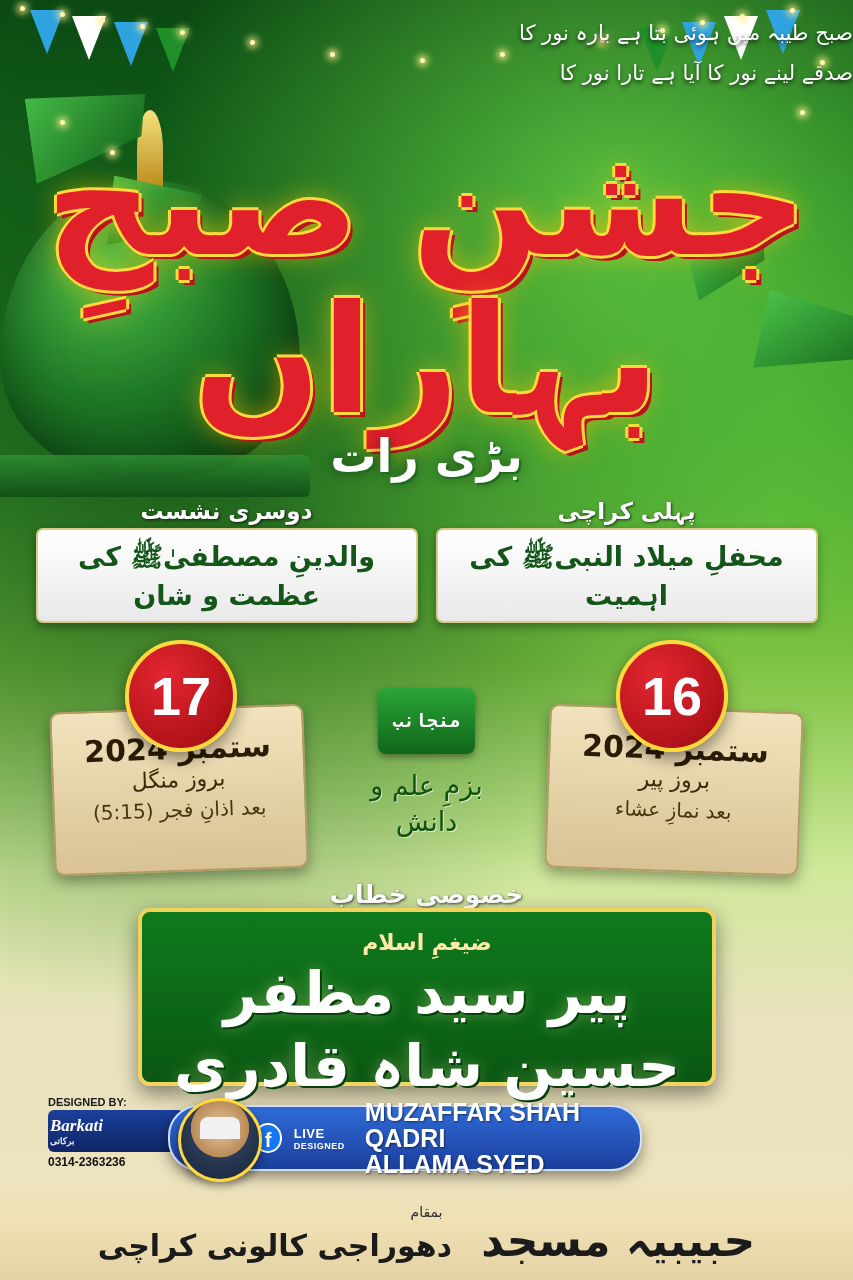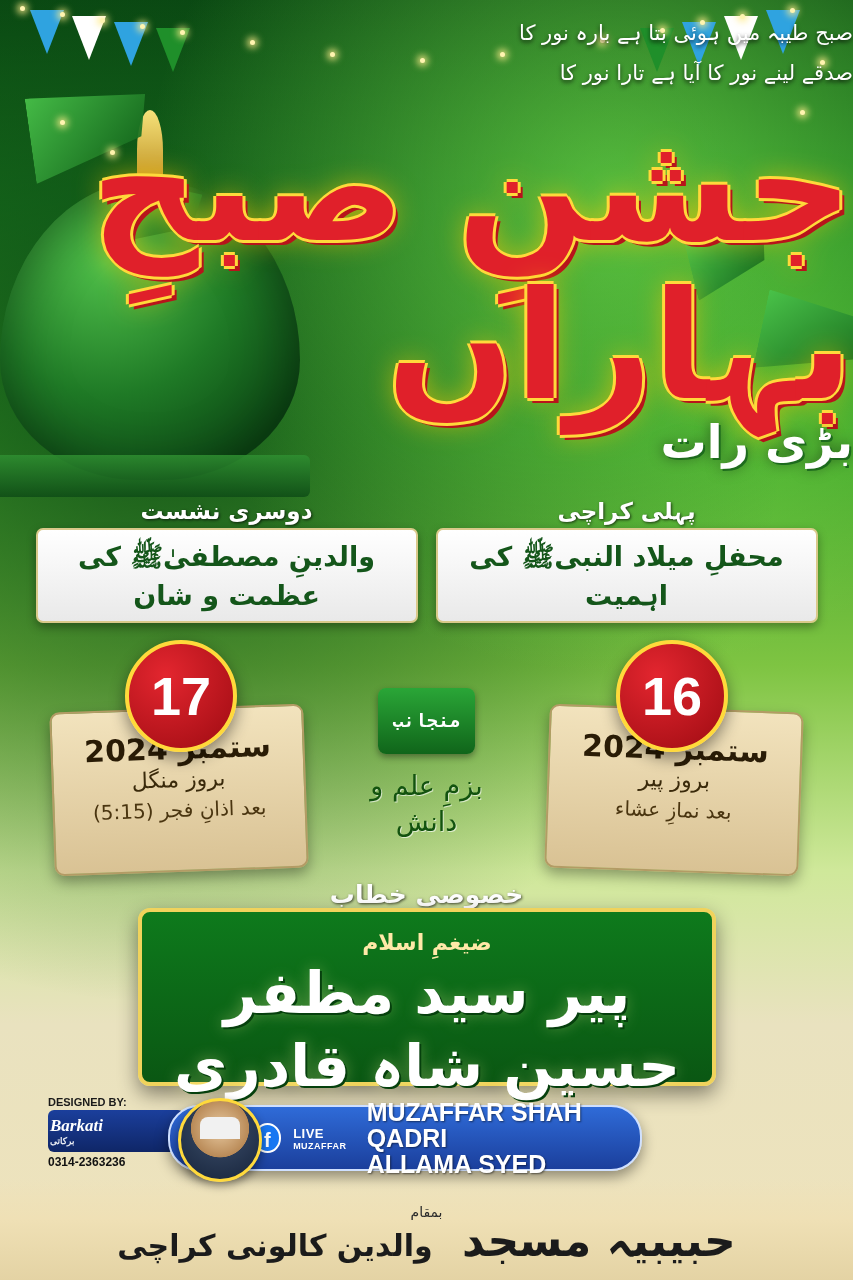--- a/index.html
+++ b/index.html
@@ -53,21 +53,21 @@
 
   
   .couplet{
     position:absolute;top:14px;left:0;width:853px;
     color:#ffffff;font-size:21px;line-height:1.9;direction:rtl;
     text-shadow:0 2px 4px rgba(0,0,0,.75);font-family:"DejaVu Sans", sans-serif;
   }
   .couplet div{letter-spacing:1px;}
 
   
-  .title-block{position:absolute;top:110px;left:0;width:853px;direction:rtl;}
+  .title-block{position:absolute;top:124px;left:0;width:853px;text-align:center;direction:rtl;}
   .title-main{
     font-size:150px;line-height:1.05;font-weight:bold;
     color:#e0202a;
     font-family:"DejaVu Sans", sans-serif;
     text-shadow:
       3px 0 0 #ffd93b, -3px 0 0 #ffd93b, 0 3px 0 #ffd93b, 0 -3px 0 #ffd93b,
       5px 5px 0 #b8131b, 0 0 28px rgba(255,200,0,.65);
   }
   .title-sub{
     margin-top:-10px;font-size:46px;color:#ffffff;direction:rtl;
@@ -311,29 +311,29 @@
       <div class="sub">برکاتی</div>
     </div>
     <div class="phone">0314-2363236</div>
   </div>
 
   <div class="live-bar">
     <div style="width:86px;"></div>
     <div class="fb-icon">f</div>
     <div style="display:flex;flex-direction:column;align-items:flex-start;margin-right:8px;">
       <span class="live-text">LIVE</span>
-      <span class="live-text" style="font-size:9px;">MUZAFFAR</span>
+      <span class="live-text" style="font-size:9px;">DESIGNED</span>
     </div>
     <div class="live-name">
       <div>MUZAFFAR SHAH QADRI</div>
       <div>ALLAMA SYED</div>
     </div>
   </div>
   <div class="speaker-photo"></div>
 
   <div class="footer"></div>
   <div class="footer-small">بمقام</div>
   <div class="footer-inner">
     <span>حبیبیہ مسجد</span>
-    <span style="font-size:30px;margin-right:14px;">والدین کالونی کراچی</span>
+    <span style="font-size:30px;margin-right:14px;">دھوراجی کالونی کراچی</span>
   </div>
 
 </div>
 
 </body></html>

